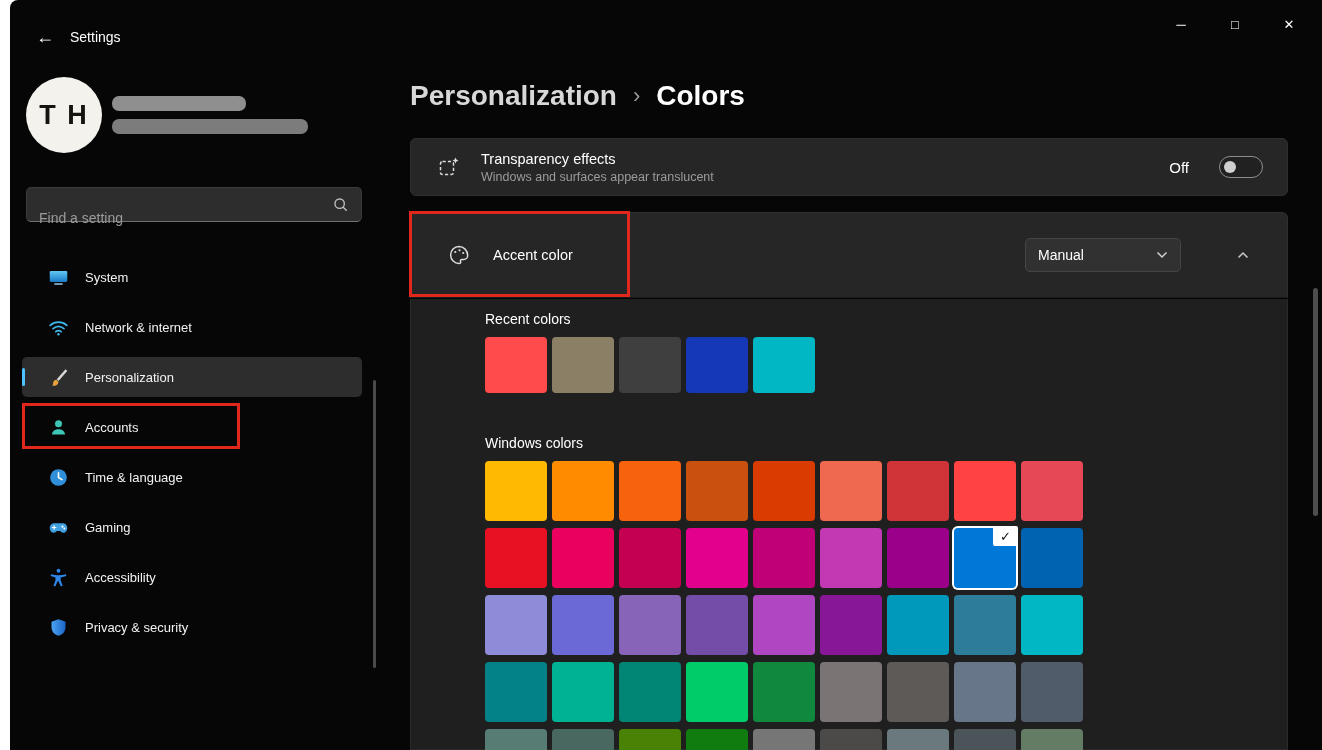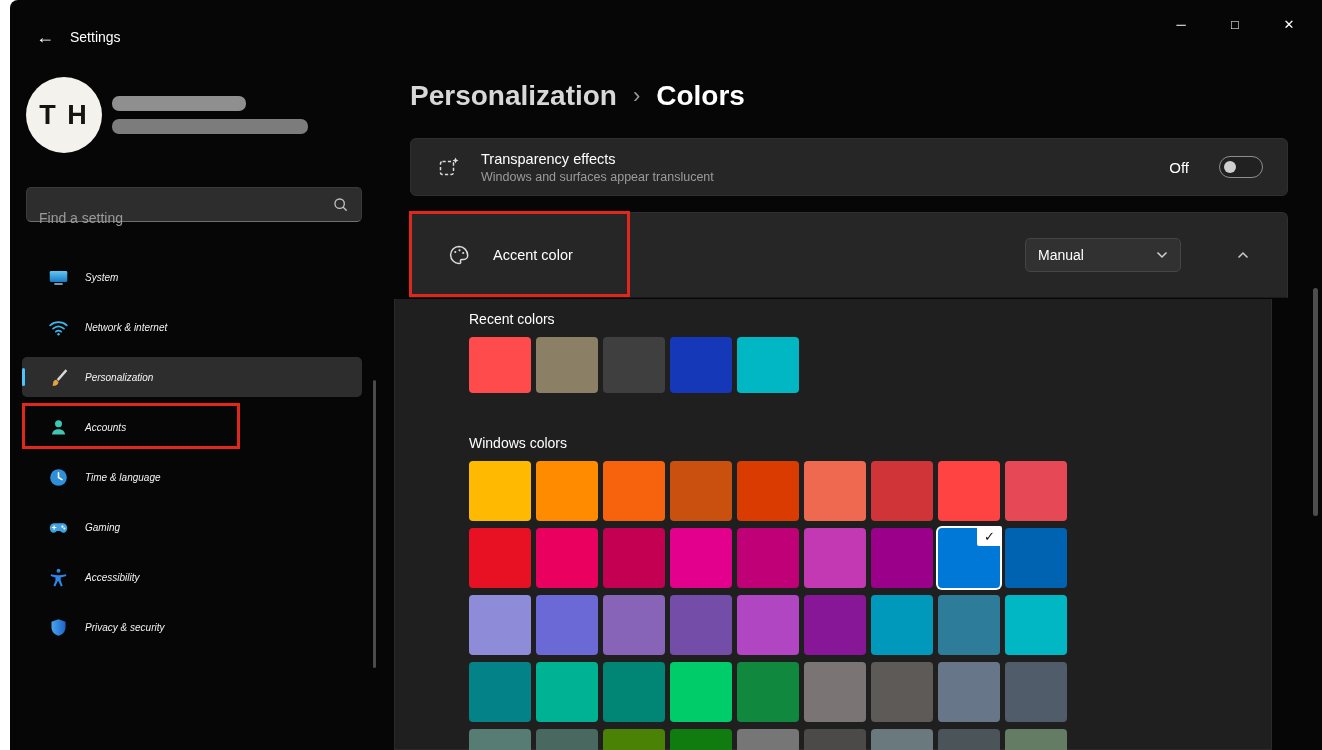--- a/index.html
+++ b/index.html
@@ -34,21 +34,21 @@
   .search-icon { width:17px; height:17px; flex:0 0 auto; }
 
   .nav { position:absolute; left:12px; top:257px; width:340px; }
   .nav-item { position:relative; height:40px; margin-bottom:10px; display:flex; align-items:center;
               padding-left:26px; gap:16px; border-radius:5px; cursor:pointer; }
   .nav-item.selected { background:#2D2D2D; }
   .selected-indicator { position:absolute; left:0; top:11px; width:3px; height:18px;
                         border-radius:2px; background:#4CC2FF; }
   .nav-icon { width:21px; height:21px; flex:0 0 auto; display:flex; }
   .nav-icon svg { width:21px; height:21px; }
-  .nav-label { font-size:10px; color:#F2F2F2; white-space:nowrap;font-style:italic; }
+  .nav-label { font-size:13px; color:#F2F2F2; white-space:nowrap; }
 
   .side-scrollbar { position:absolute; left:363px; top:380px; width:3px; height:288px;
                     background:#4A4A4A; border-radius:2px; }
 
   
   .breadcrumb { position:absolute; left:400px; top:80px; display:flex; align-items:center;
                 font-size:28px; font-weight:bold; }
   .crumb-parent { color:#D8D8D8; cursor:pointer; }
   .crumb-sep { color:#9A9A9A; font-size:22px; margin:0 16px; font-weight:normal; }
   .crumb-current { color:#FFFFFF; }
@@ -71,21 +71,21 @@
   .toggle-label { font-size:15px; color:#FFFFFF; }
 
   .dropdown { width:156px; height:34px; background:#313131; border:1px solid #454545;
               border-radius:5px; display:flex; align-items:center; padding:0 12px;
               font-size:14px; color:#fff; cursor:pointer; }
   .dropdown-value { flex:1; }
   .chev { width:12px; height:8px; }
   .expander { width:40px; height:40px; display:flex; align-items:center; justify-content:center;
               color:#C8C8C8; cursor:pointer; margin-left:12px; }
 
-  .expanded-panel { position:absolute; left:384px; top:299px; width:878px; height:451px;
+  .expanded-panel { position:absolute; left:400px; top:299px; width:878px; height:451px;
                     background:#1F1F1F; border:1px solid #2A2A2A; border-top:none;
                     padding:12px 0 0 74px; }
   .section-label { font-size:14px; color:#FFFFFF; }
   .swatch-row { display:flex; gap:5px; margin-top:10px; }
   .swatch { width:62px; height:56px; border-radius:4px; cursor:pointer; }
   .wc-label { margin-top:42px; }
   .color-grid { display:grid; grid-template-columns:repeat(9,62px); gap:7px 5px; margin-top:10px; }
   .color-grid .swatch { height:60px; position:relative; }
   .swatch.selected { box-shadow:0 0 0 2px #fff; }
   .check-badge { position:absolute; right:-2px; top:-2px; width:25px; height:20px;

